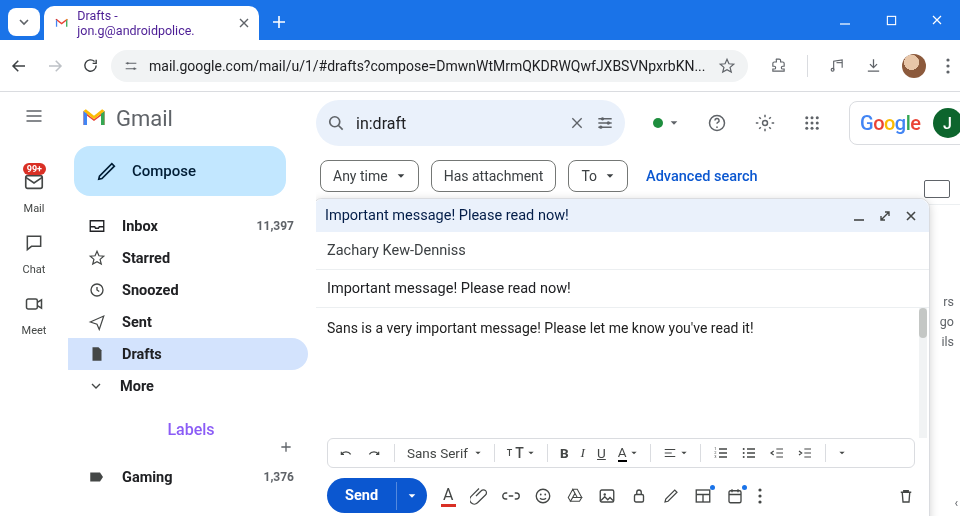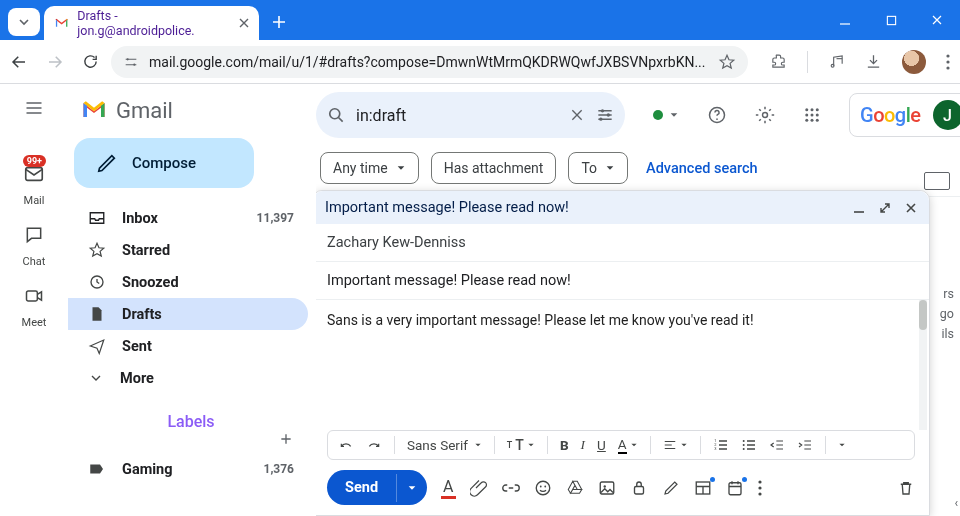--- a/index.html
+++ b/index.html
@@ -9,41 +9,41 @@
   .titlebar { height: 40px; background: #1a73e8; display: flex; align-items: flex-end; position: relative; }
   .dropdown-tab { width: 32px; height: 28px; margin: 0 4px 4px 8px; background:#fff; border-radius:8px; display:flex; align-items:center; justify-content:center; color:#5f6368; }
   .tab { background:#fff; height: 34px; width: 215px; margin-bottom:0; border-radius:10px 10px 0 0; display:flex; align-items:center; padding:0 10px; gap:8px; font-size:12.5px; color:#4c1d95; position:relative; }
   .tab .favicon { width:16px; height:16px; }
   .tab .close { margin-left:auto; color:#5f6368; }
   .newtab { width:28px; height:28px; margin:0 4px 4px 6px; display:flex; align-items:center; justify-content:center; color:#fff; border-radius:50%; }
   .win-controls { position:absolute; right:0; top:0; height:40px; display:flex; }
   .win-controls div { width:46px; display:flex; align-items:center; justify-content:center; color:#fff; }
 
   
-  .toolbar { height:44px; background:#fff; border-bottom:1px solid #dadce0; display:flex; align-items:center; padding:0 10px; gap:12px; }
+  .toolbar { height:52px; background:#fff; border-bottom:1px solid #dadce0; display:flex; align-items:center; padding:0 10px; gap:12px; }
   .nav-icons { display:flex; gap:18px; align-items:center; color:#5f6368; }
   .nav-icons.right { gap:20px; margin-left:10px; }
   .addr { flex:1; display:flex; align-items:center; background:#f1f3f4; border-radius:18px; height:32px; padding:0 12px; gap:10px; color:#5f6368; font-size:14px; }
   .addr .url { flex:1; color:#202124; white-space:nowrap; overflow:hidden; text-overflow:ellipsis; }
   .avatar { width:24px; height:24px; border-radius:50%; background: radial-gradient(circle at 40% 35%, #e8c6a8 0 35%, #8c5a3c 36% 100%); }
 
   
   .content { display:flex; height:432px; }
 
   .rail { width:68px; border-right:0; display:flex; flex-direction:column; align-items:center; padding-top:10px; gap:12px; color:#444746; font-size:11px; }
   .rail .burger { height:28px; font-size:20px; color:#5f6368; }
   .rail-item { display:flex; flex-direction:column; align-items:center; gap:4px; position:relative; }
   .rail-item .ic { width:32px; height:32px; display:flex; align-items:center; justify-content:center; font-size:18px; color:#444746; }
   .badge { position:absolute; top:-3px; right:4px; background:#d93025; color:#fff; font-size:9px; border-radius:8px; padding:1px 4px; font-weight:700; }
 
   .sidebar { width:248px; padding:6px 8px 0 0; }
   .brand { display:flex; align-items:center; gap:8px; padding:6px 0 14px 12px; }
   .gm-logo { width:28px; height:28px; }
   .brand-text { font-size:22px; color:#5f6368; font-weight:400; }
-  .compose { display:flex; align-items:center; gap:14px; background:#c2e7ff; color:#001d35; border-radius:16px; padding:14px 22px; width:180px; font-size:15px; font-weight:500; margin-left:6px; }
+  .compose { display:flex; align-items:center; gap:14px; background:#c2e7ff; color:#001d35; border-radius:16px; padding:14px 22px; width:212px; font-size:15px; font-weight:500; margin-left:6px; }
   .folders { margin-top:14px; }
   .folder { display:flex; align-items:center; gap:16px; padding:6px 14px 6px 20px; border-radius:0 16px 16px 0; font-size:14.5px; color:#202124; height:32px;font-weight:bold; }
   .folder .count { margin-left:auto; font-size:12px; color:#5f6368; }
   .folder.active { background:#d3e3fd; font-weight:700; }
   .folder.bold { font-weight:700; }
   .labels-hdr { display:flex; align-items:center; padding:18px 14px 6px 20px; font-size:16px; font-weight:500; color:#8b5cf6;flex-direction:column;}
   .labels-hdr .plus { margin-left:auto; color:#5f6368; }
 
   .main { flex:1; position:relative; background:#fff; overflow:hidden; }
   .topstrip { display:flex; align-items:center; gap:28px; padding:8px 16px 0 0; }
@@ -262,31 +262,31 @@
           </svg>
         <span>Starred</span>
       </div>
       <div class="folder">
         <svg width="18" height="18" viewBox="0 0 24 24">
             <circle cx="12" cy="12" r="8" stroke="#444746" stroke-width="1.8" fill="none"></circle>
             <path d="M12 8v4l3 2" stroke="#444746" stroke-width="1.8" fill="none"></path>
           </svg>
         <span>Snoozed</span>
       </div>
+      <div class="folder">
+        <svg width="18" height="18" viewBox="0 0 24 24">
+            <path d="M3 12l18-8-6 18-3-7z" fill="none" stroke="#444746" stroke-width="1.6"></path>
+          </svg>
+        <span>Sent</span>
+      </div>
       <div class="folder active">
         <svg width="18" height="18" viewBox="0 0 24 24">
             <path d="M6 3h8l4 4v14H6z" fill="#444746"></path>
           </svg>
         <span>Drafts</span>
-      </div>
-      <div class="folder">
-        <svg width="18" height="18" viewBox="0 0 24 24">
-            <path d="M3 12l18-8-6 18-3-7z" fill="none" stroke="#444746" stroke-width="1.6"></path>
-          </svg>
-        <span>Sent</span>
       </div>
       <div class="folder">
         <svg width="16" height="16" viewBox="0 0 24 24">
             <path d="M6 9l6 6 6-6" stroke="#444746" stroke-width="2" fill="none"></path>
           </svg>
         <span>More</span>
       </div>
     </div>
     <div class="labels-hdr">
       <span>Labels</span>

